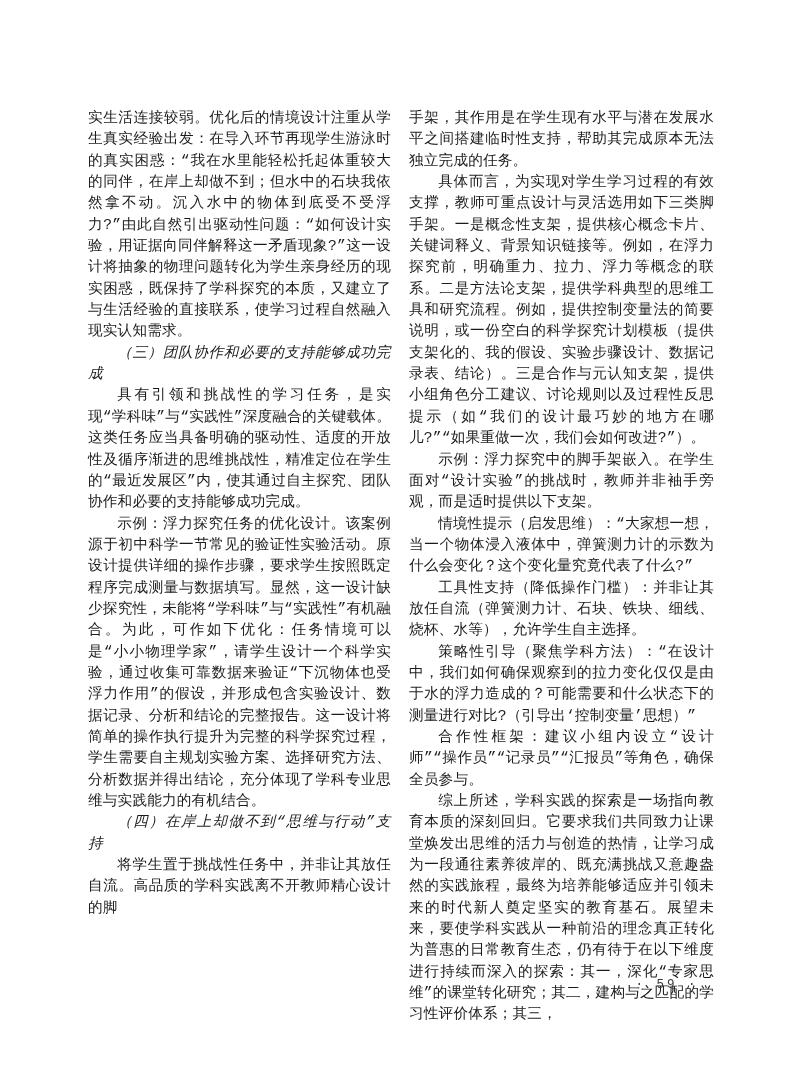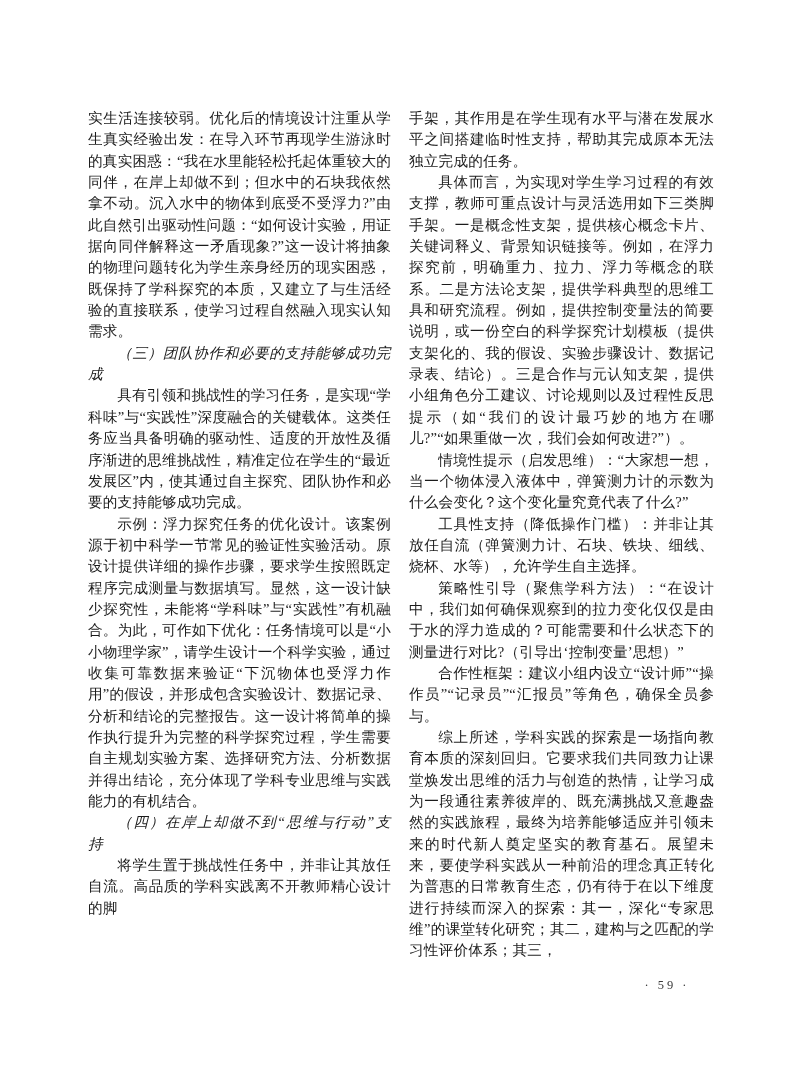--- a/index.html
+++ b/index.html
@@ -6,21 +6,21 @@
     margin: 0;
     padding: 0;
     background: #ffffff;
   }
   .page {
     position: relative;
     width: 756px;
     height: 1077px;
     background: #ffffff;
     overflow: hidden;
-    font-family: Liberation Serif, serif;
+    font-family: Liberation Mono, monospace;
     color: #1b1b1b;
   }
   .col {
     position: absolute;
     top: 108px;
     width: 303px;
     font-size: 14.6px;
     line-height: 21.35px;
     text-align: justify;
     text-justify: inter-ideograph;
@@ -59,20 +59,21 @@
     <p class="kai">（三）团队协作和必要的支持能够成功完成</p>
     <p>具有引领和挑战性的学习任务，是实现“学科味”与“实践性”深度融合的关键载体。这类任务应当具备明确的驱动性、适度的开放性及循序渐进的思维挑战性，精准定位在学生的“最近发展区”内，使其通过自主探究、团队协作和必要的支持能够成功完成。</p>
     <p>示例：浮力探究任务的优化设计。该案例源于初中科学一节常见的验证性实验活动。原设计提供详细的操作步骤，要求学生按照既定程序完成测量与数据填写。显然，这一设计缺少探究性，未能将“学科味”与“实践性”有机融合。为此，可作如下优化：任务情境可以是“小小物理学家”，请学生设计一个科学实验，通过收集可靠数据来验证“下沉物体也受浮力作用”的假设，并形成包含实验设计、数据记录、分析和结论的完整报告。这一设计将简单的操作执行提升为完整的科学探究过程，学生需要自主规划实验方案、选择研究方法、分析数据并得出结论，充分体现了学科专业思维与实践能力的有机结合。</p>
     <p class="kai">（四）在岸上却做不到“思维与行动”支持</p>
     <p>将学生置于挑战性任务中，并非让其放任自流。高品质的学科实践离不开教师精心设计的脚</p>
   </div>
 
   <div class="col col-right">
     <p class="cont">手架，其作用是在学生现有水平与潜在发展水平之间搭建临时性支持，帮助其完成原本无法独立完成的任务。</p>
     <p>具体而言，为实现对学生学习过程的有效支撑，教师可重点设计与灵活选用如下三类脚手架。一是概念性支架，提供核心概念卡片、关键词释义、背景知识链接等。例如，在浮力探究前，明确重力、拉力、浮力等概念的联系。二是方法论支架，提供学科典型的思维工具和研究流程。例如，提供控制变量法的简要说明，或一份空白的科学探究计划模板（提供支架化的、我的假设、实验步骤设计、数据记录表、结论）。三是合作与元认知支架，提供小组角色分工建议、讨论规则以及过程性反思提示（如“我们的设计最巧妙的地方在哪儿?”“如果重做一次，我们会如何改进?”）。</p>
+    <p>示例：浮力探究中的脚手架嵌入。在学生面对“设计实验”的挑战时，教师并非袖手旁观，而是适时提供以下支架。</p>
     <p>情境性提示（启发思维）：“大家想一想，当一个物体浸入液体中，弹簧测力计的示数为什么会变化？这个变化量究竟代表了什么?”</p>
     <p>工具性支持（降低操作门槛）：并非让其放任自流（弹簧测力计、石块、铁块、细线、烧杯、水等），允许学生自主选择。</p>
     <p>策略性引导（聚焦学科方法）：“在设计中，我们如何确保观察到的拉力变化仅仅是由于水的浮力造成的？可能需要和什么状态下的测量进行对比?（引导出‘控制变量’思想）”</p>
     <p>合作性框架：建议小组内设立“设计师”“操作员”“记录员”“汇报员”等角色，确保全员参与。</p>
     <p>综上所述，学科实践的探索是一场指向教育本质的深刻回归。它要求我们共同致力让课堂焕发出思维的活力与创造的热情，让学习成为一段通往素养彼岸的、既充满挑战又意趣盎然的实践旅程，最终为培养能够适应并引领未来的时代新人奠定坚实的教育基石。展望未来，要使学科实践从一种前沿的理念真正转化为普惠的日常教育生态，仍有待于在以下维度进行持续而深入的探索：其一，深化“专家思维”的课堂转化研究；其二，建构与之匹配的学习性评价体系；其三，</p>
   </div>
 
   <div class="page-number">· 59 ·</div>
 
 </div>

